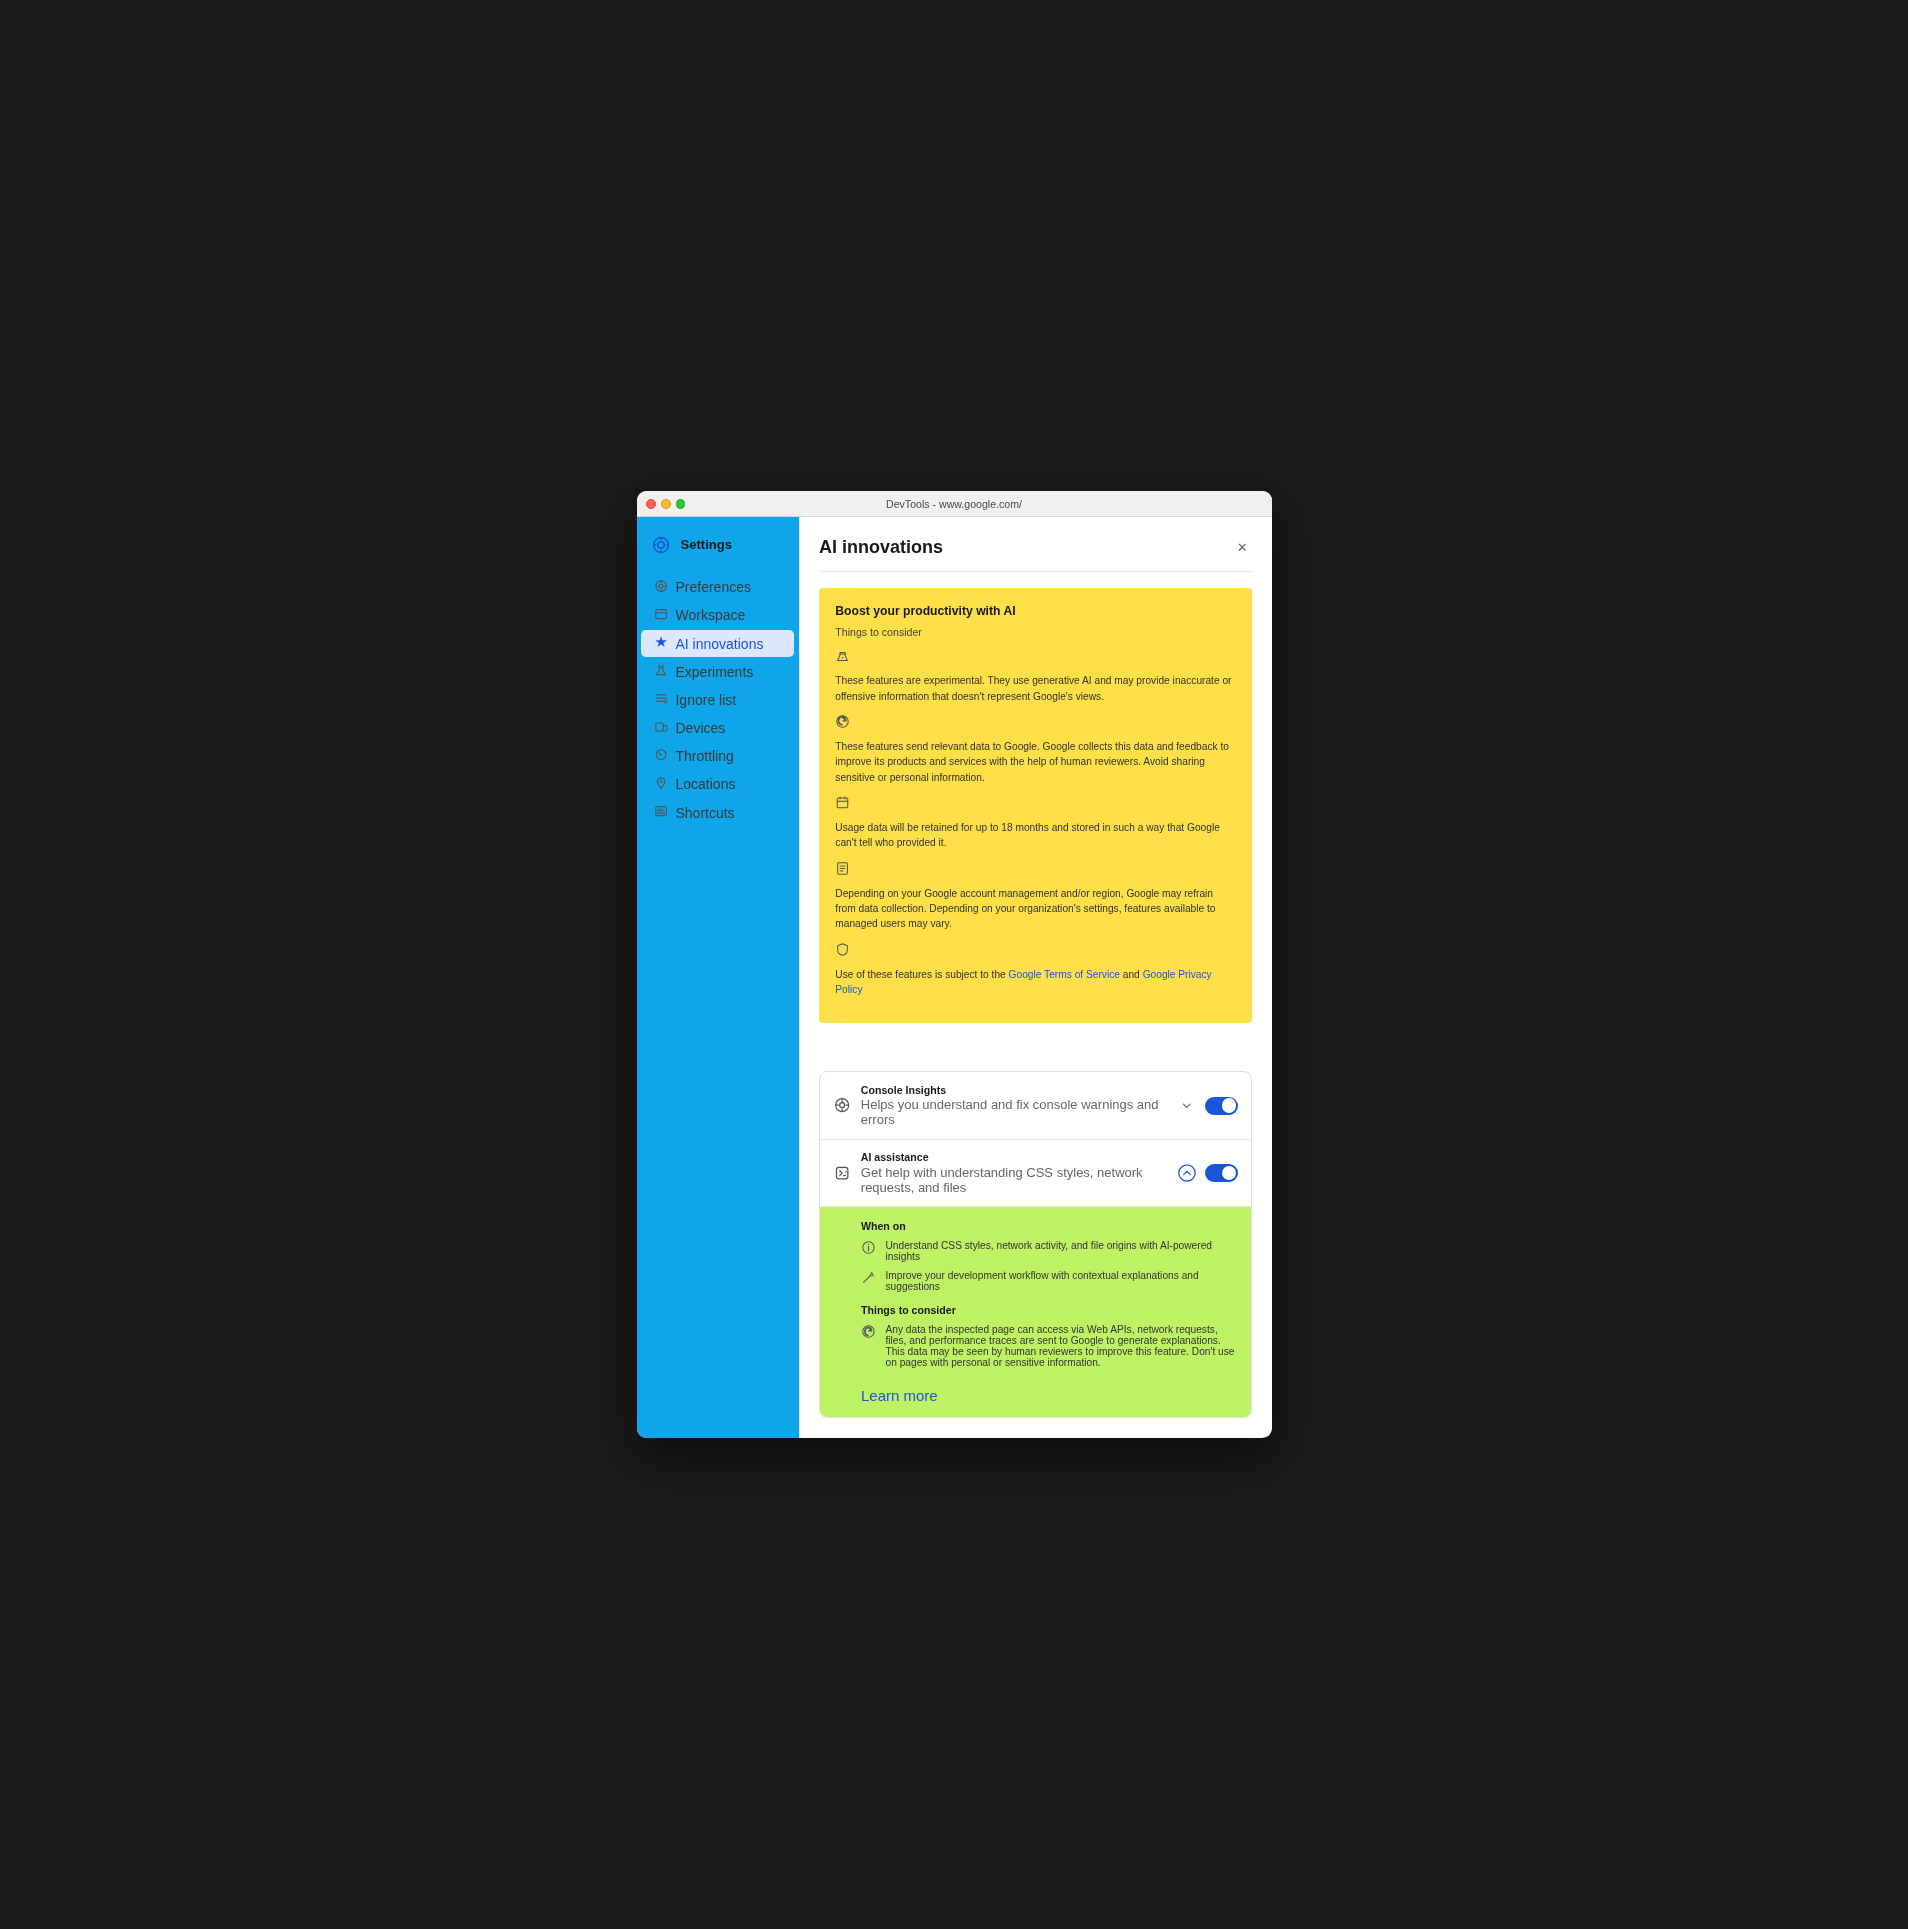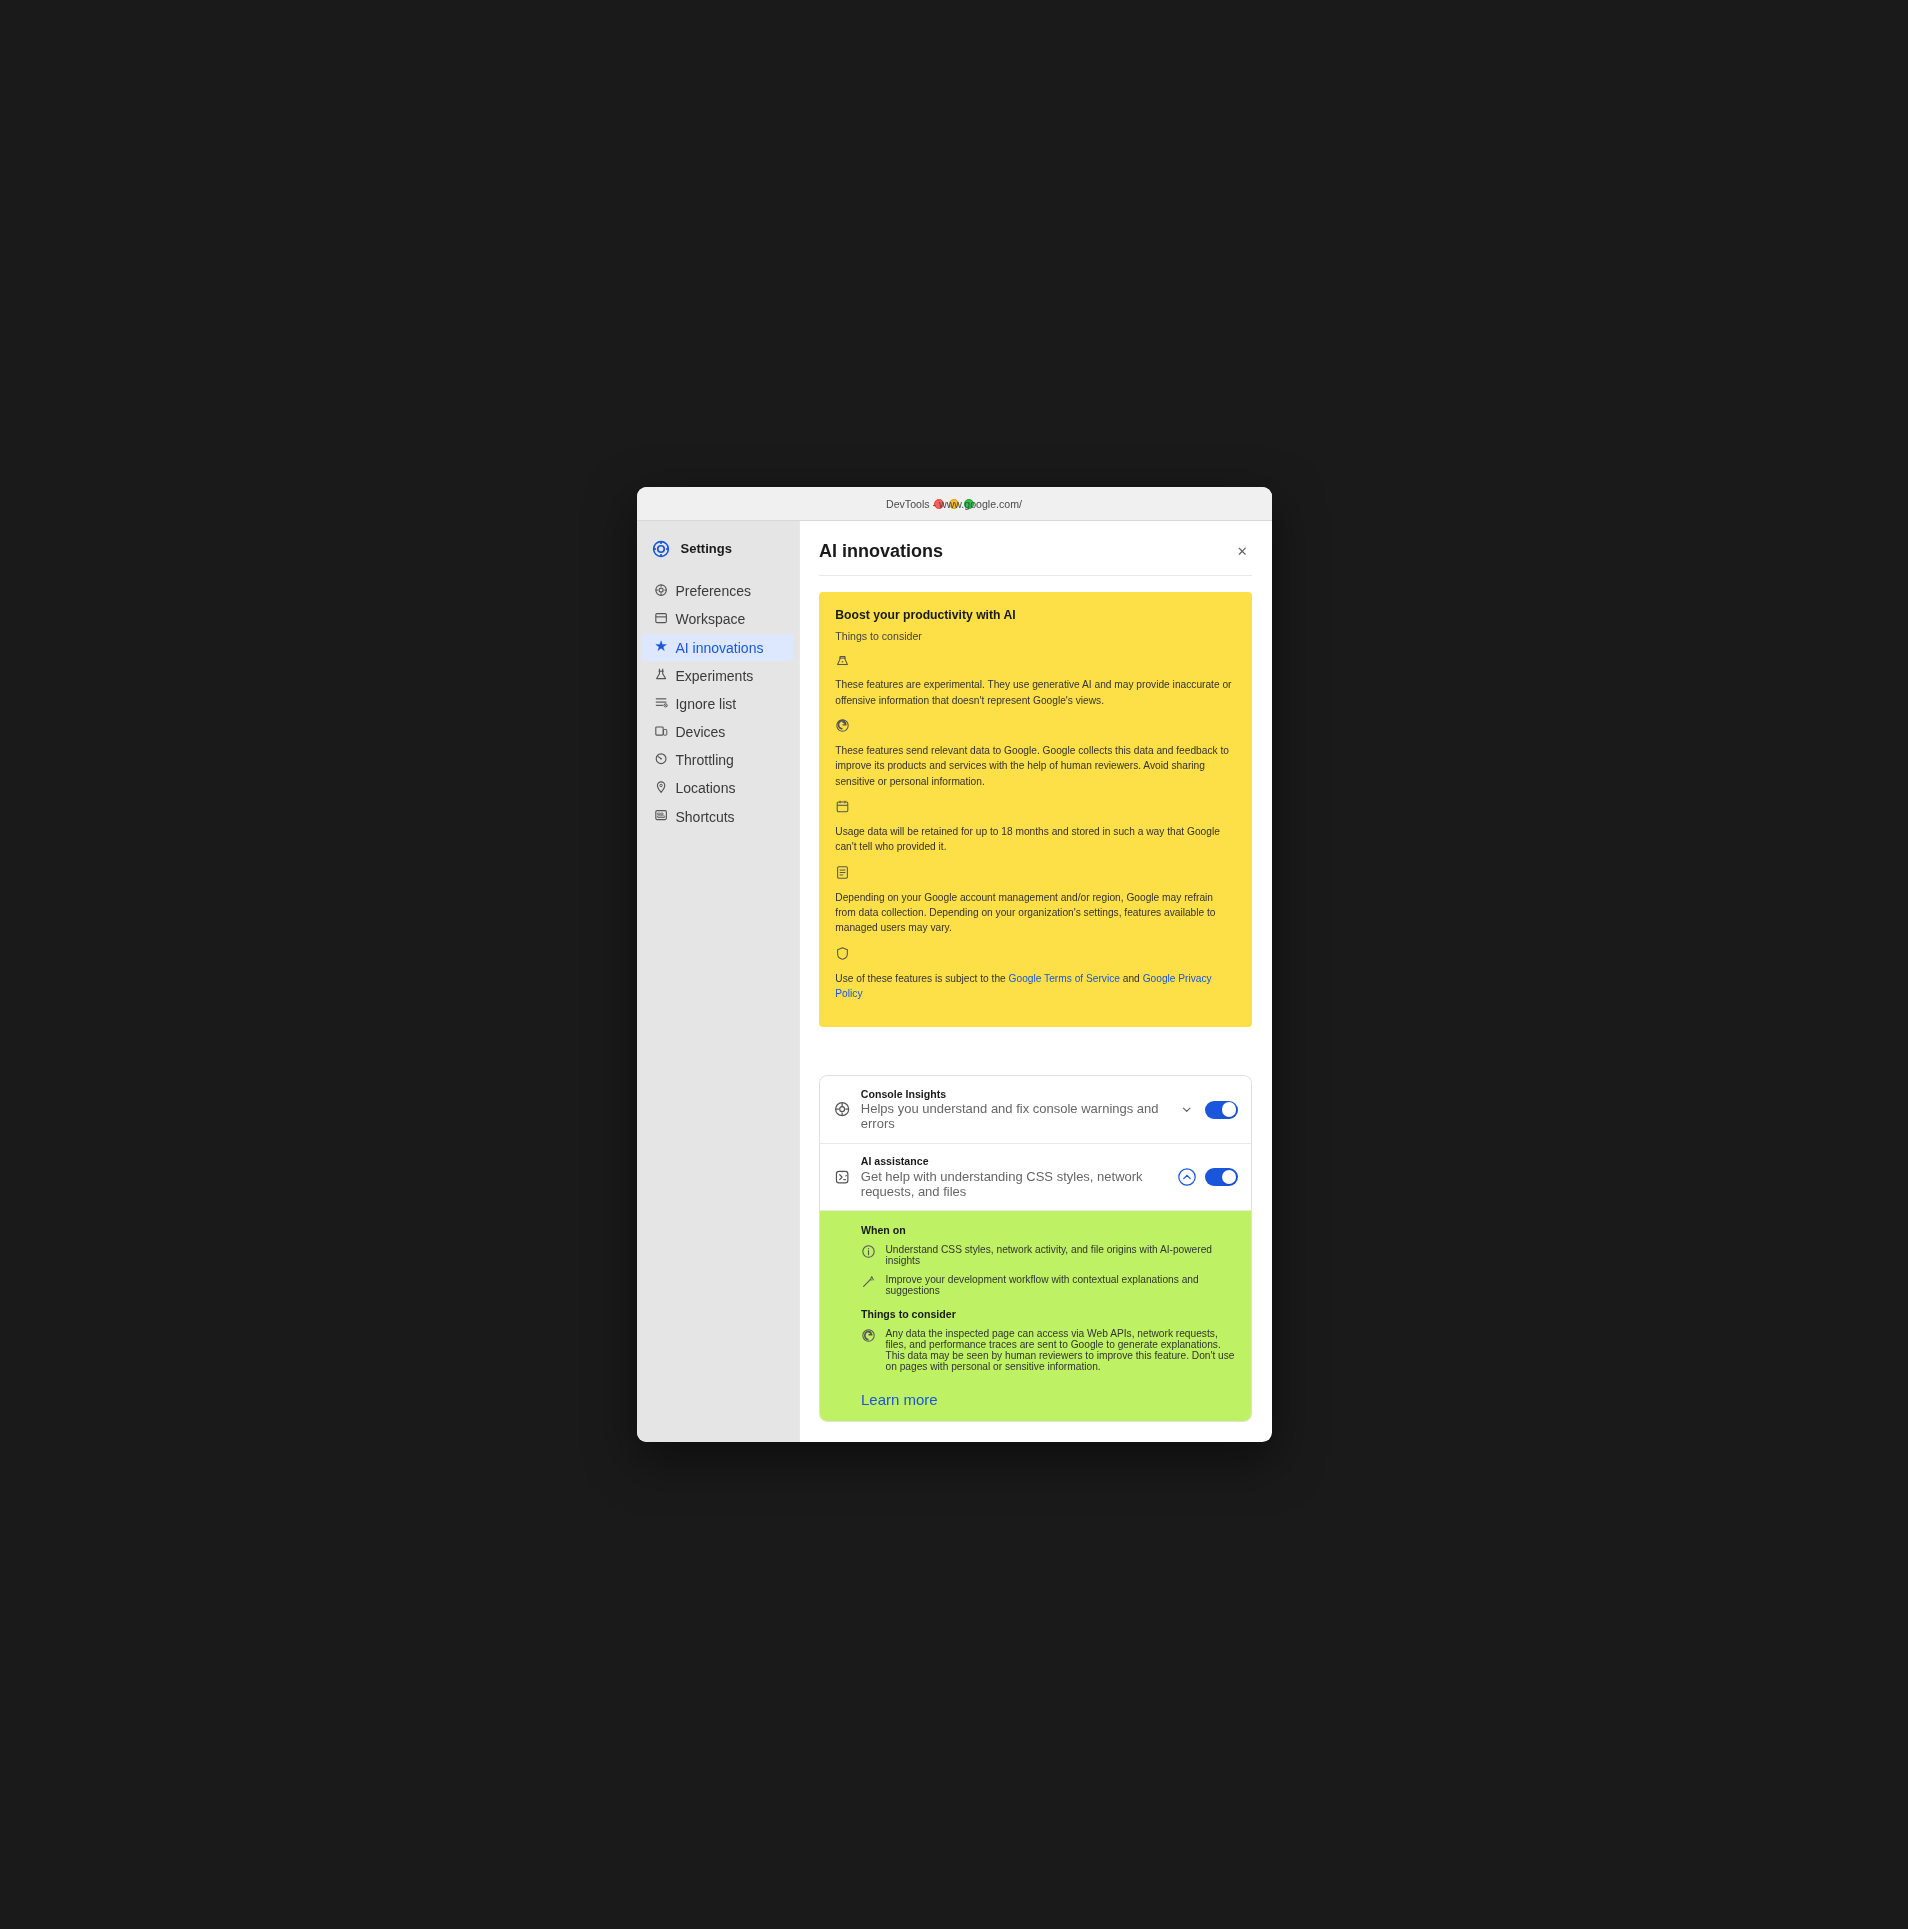--- a/index.html
+++ b/index.html
@@ -13,27 +13,26 @@
     }
     .window {
       width: 635px;
       background: #ffffff;
       border-radius: 9.8px;
       overflow: hidden;
       box-shadow: 0 16.3px 49px rgba(0,0,0,0.5);
     }
     .titlebar {
       background: #f0f0f0;
-      height: 34px;
+      height: 26px;
       display: flex;
       align-items: center;
       padding: 0 9.8px;
       position: relative;
       border-bottom: 0.8px solid #d8d8d8;
-      justify-content: center;
     }
     .traffic-lights {
       display: flex;
       gap: 4.9px;
     }
     .traffic-light {
       width: 9.8px;
       height: 9.8px;
       border-radius: 50%;
     }
@@ -48,21 +47,21 @@
       color: #4a4a4a;
       font-weight: 400;
     }
     .main-layout {
       display: flex;
       height: calc(100% - 29px);
       min-height: 570px;
     }
     .sidebar {
       width: 163px;
-      background: #e5e5e5;
+      background: #0ea5e9;
       padding: 16.3px 0;
       border-right: 0.8px solid #e8e8e8;
       flex-shrink: 0;
     }
     .sidebar-header {
       display: flex;
       align-items: center;
       gap: 8.1px;
       padding: 0 13px 16.3px 13px;
     }

